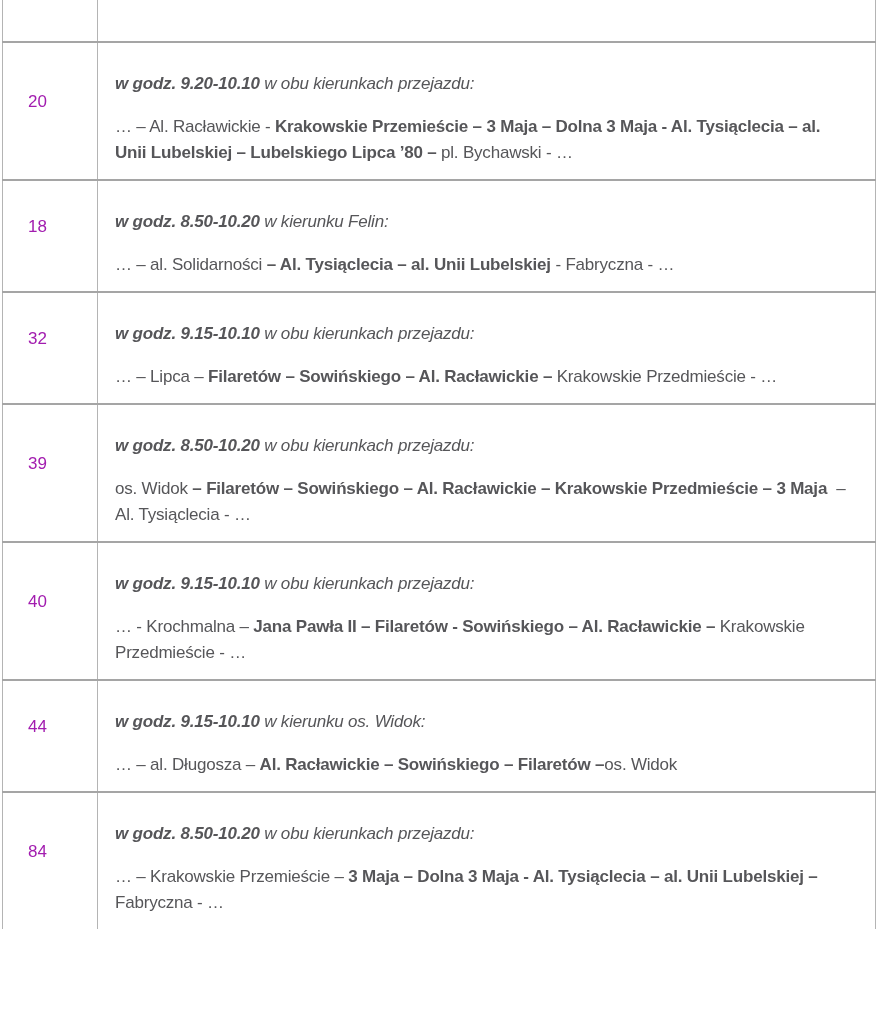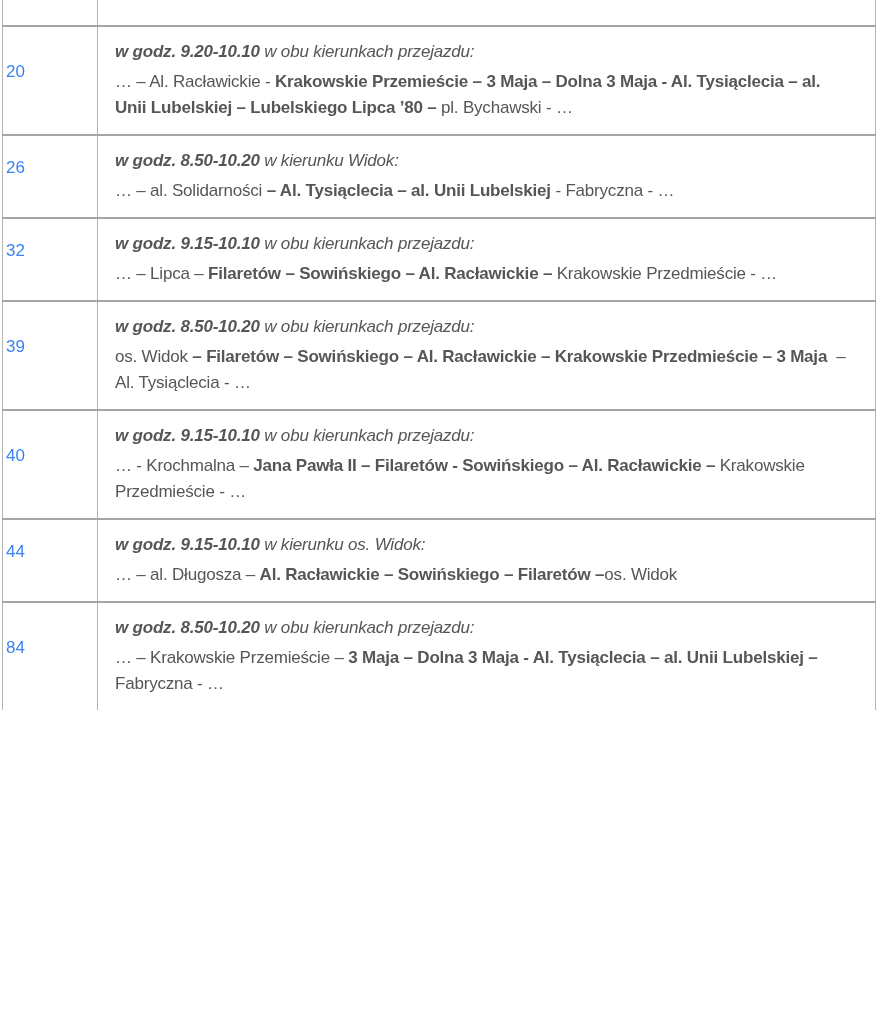--- a/index.html
+++ b/index.html
@@ -22,36 +22,36 @@
   td {
     background: #ffffff;
     border-left: 1px solid #b4b4b4;
     border-right: 1px solid #b4b4b4;
     border-top: 2px solid #a5a5a5;
   }
   tr.partial td { border-top-width: 2px; }
   tr.partial-top td { height: 12px; border-top: none; }
   td.line-cell {
     vertical-align: middle;
-    padding-left: 3px;
-    color: #3b82f6;
+    padding-left: 25px;
+    color: #a21caf;
     font-size: 17px;
   }
   .line-number { position: relative; top: -9px; display: inline-block; }
   td.desc-cell {
     vertical-align: top;
-    padding: 12px 20px 13px 17px;
+    padding: 28px 20px 13px 17px;
     color: #565659;
     font-size: 17px;
     line-height: 26px;
     letter-spacing: -0.2px;
   }
   p.hours { font-style: italic; }
   .hours-time { font-weight: bold; }
-  p.route { margin-top: 4px; }
+  p.route { margin-top: 17px; }
   .seg-b { font-weight: bold; }
 </style>
 </head>
 <body>
 
 <div class="viewport">
   <table class="routes">
     <colgroup>
       <col class="c-line">
       <col class="c-desc">
@@ -68,24 +68,24 @@
     </td>
     <td class="desc-cell">
       <p class="hours"><span class="hours-time">w godz. 9.20-10.10</span><span class="hours-rest"> w obu kierunkach przejazdu:</span></p>
       <p class="route"><span class="seg">… – Al. Racławickie - </span><strong class="seg seg-b">Krakowskie Przemieście – 3 Maja – Dolna 3 Maja - Al. Tysiąclecia – al. Unii Lubelskiej – Lubelskiego Lipca ’80 –</strong><span class="seg"> pl. Bychawski - …</span></p>
     </td>
   </tr>
 
 
   <tr class="route-row">
     <td class="line-cell">
-      <span class="line-number">26</span>
+      <span class="line-number">18</span>
     </td>
     <td class="desc-cell">
-      <p class="hours"><span class="hours-time">w godz. 8.50-10.20</span><span class="hours-rest"> w kierunku Widok:</span></p>
+      <p class="hours"><span class="hours-time">w godz. 8.50-10.20</span><span class="hours-rest"> w kierunku Felin:</span></p>
       <p class="route"><span class="seg">… – al. Solidarności </span><strong class="seg seg-b">– Al. Tysiąclecia – al. Unii Lubelskiej</strong><span class="seg"> - Fabryczna - …</span></p>
     </td>
   </tr>
 
 
   <tr class="route-row">
     <td class="line-cell">
       <span class="line-number">32</span>
     </td>
     <td class="desc-cell">

